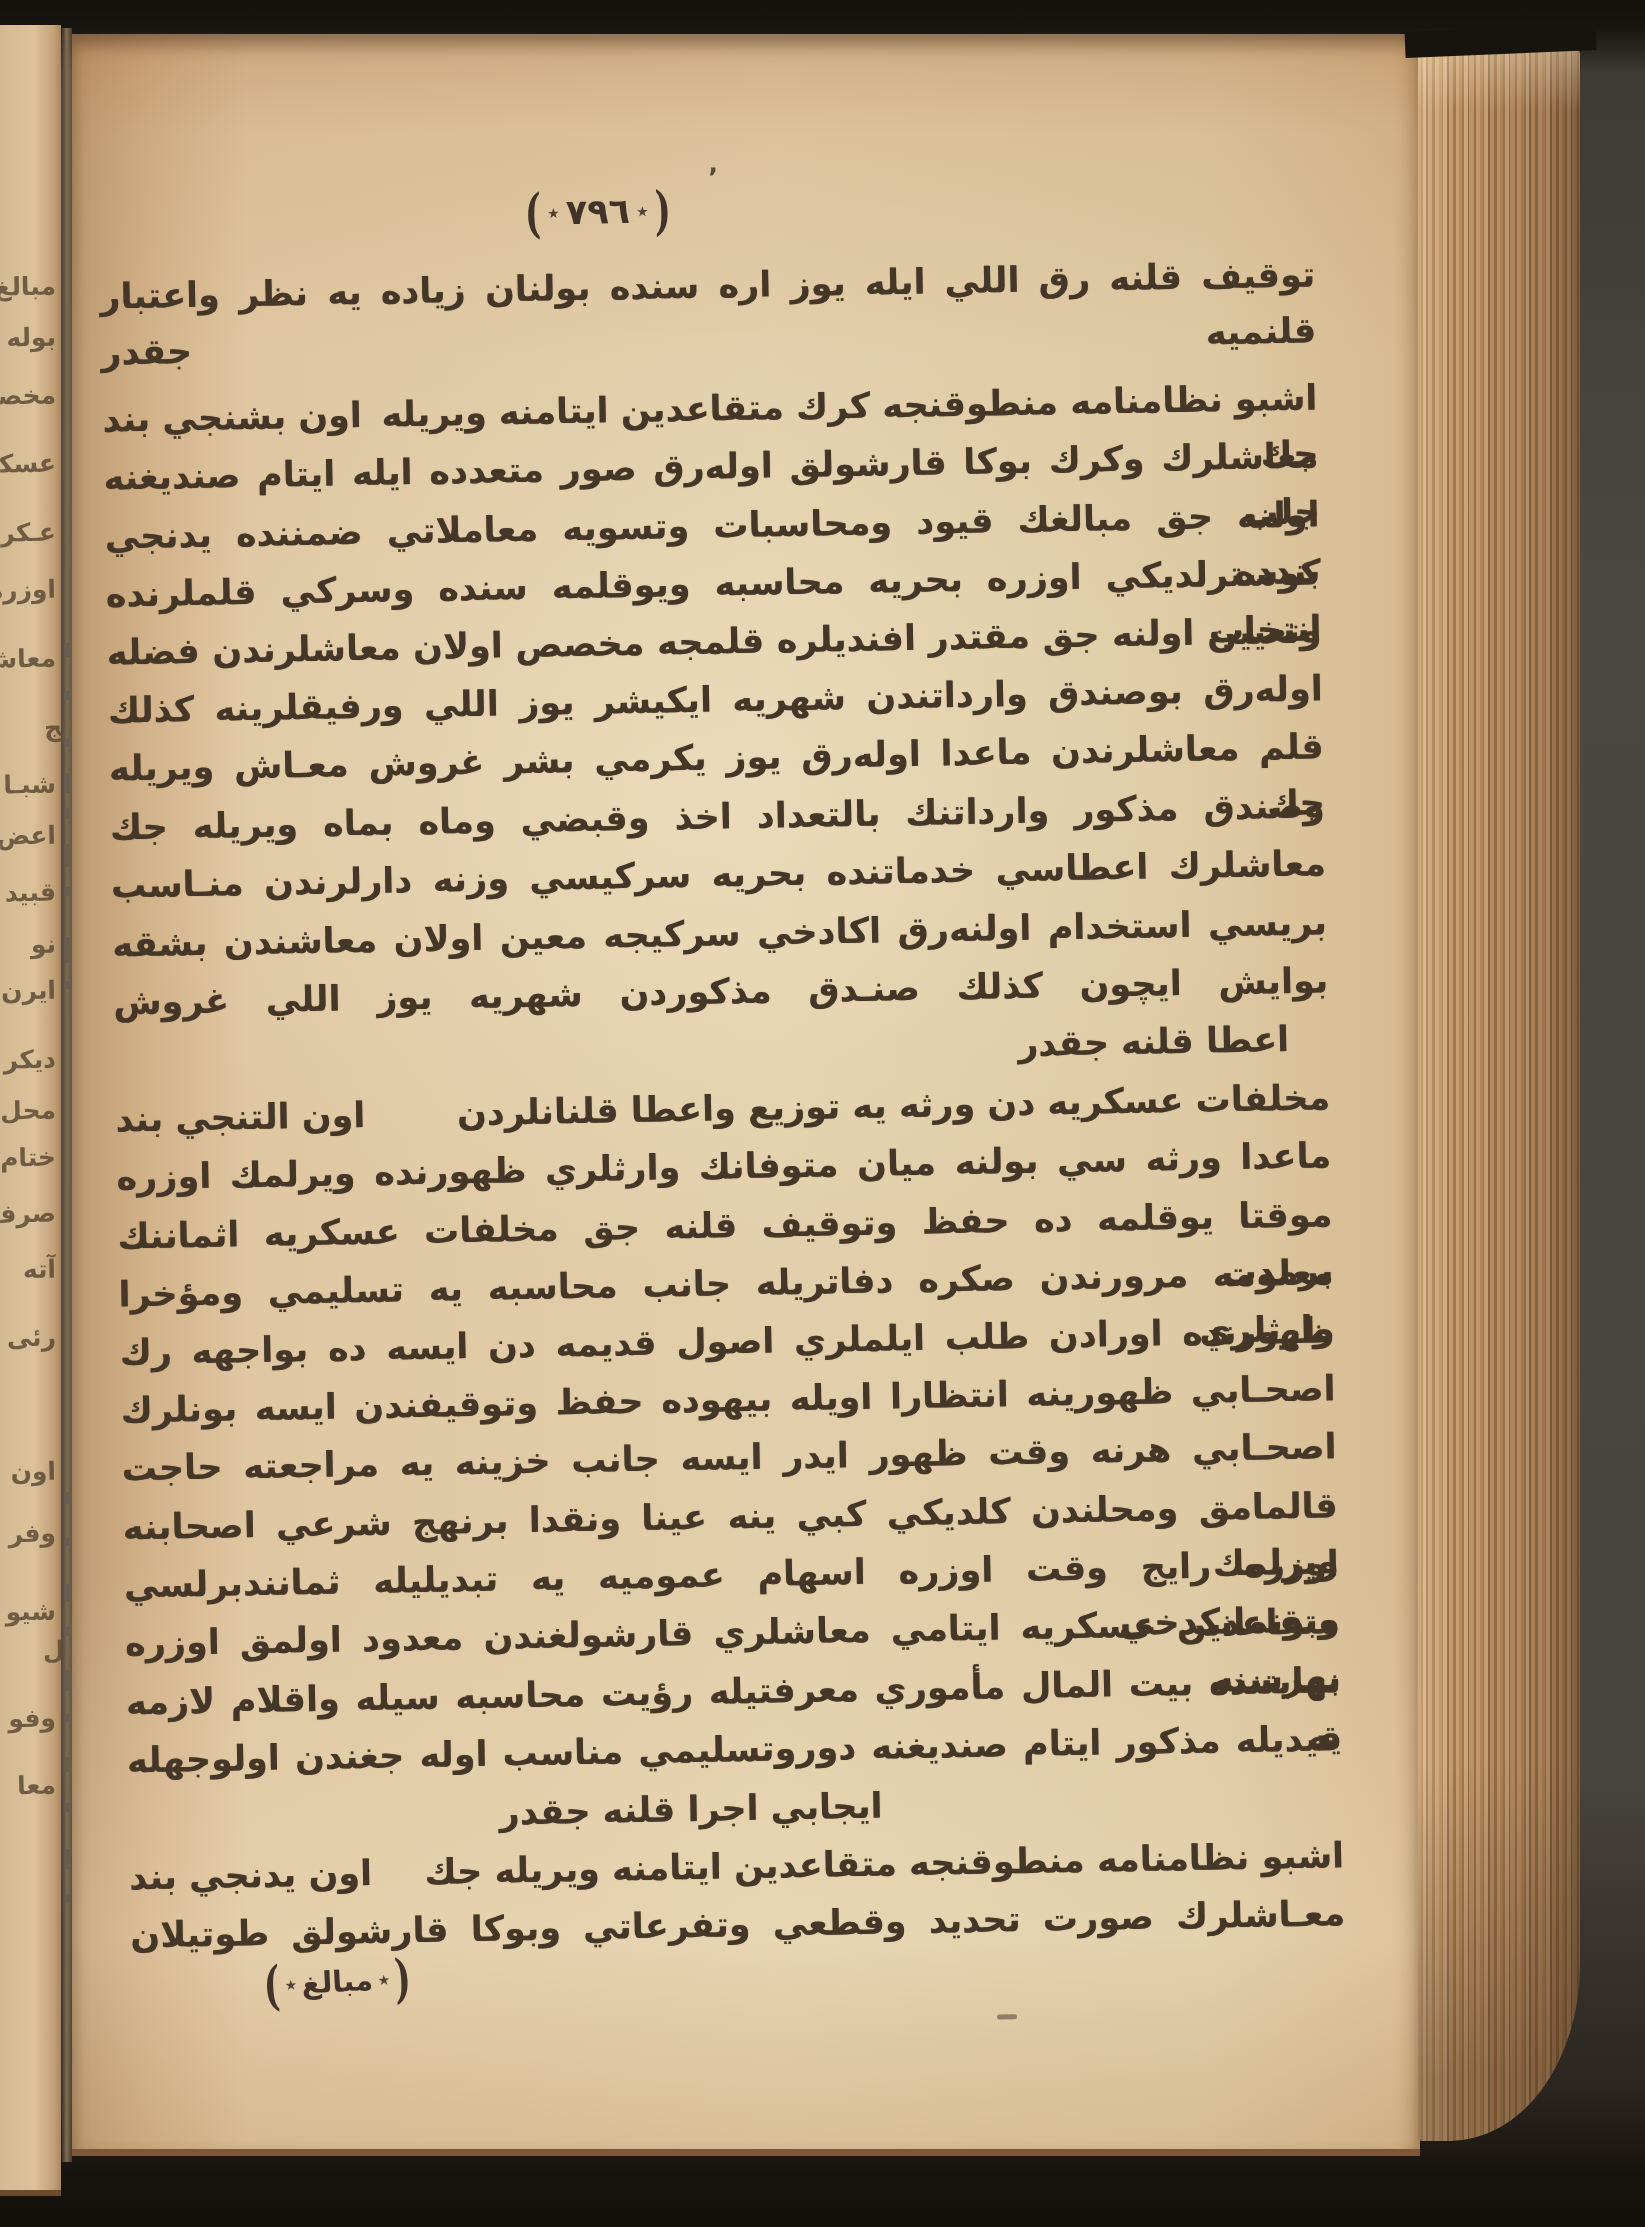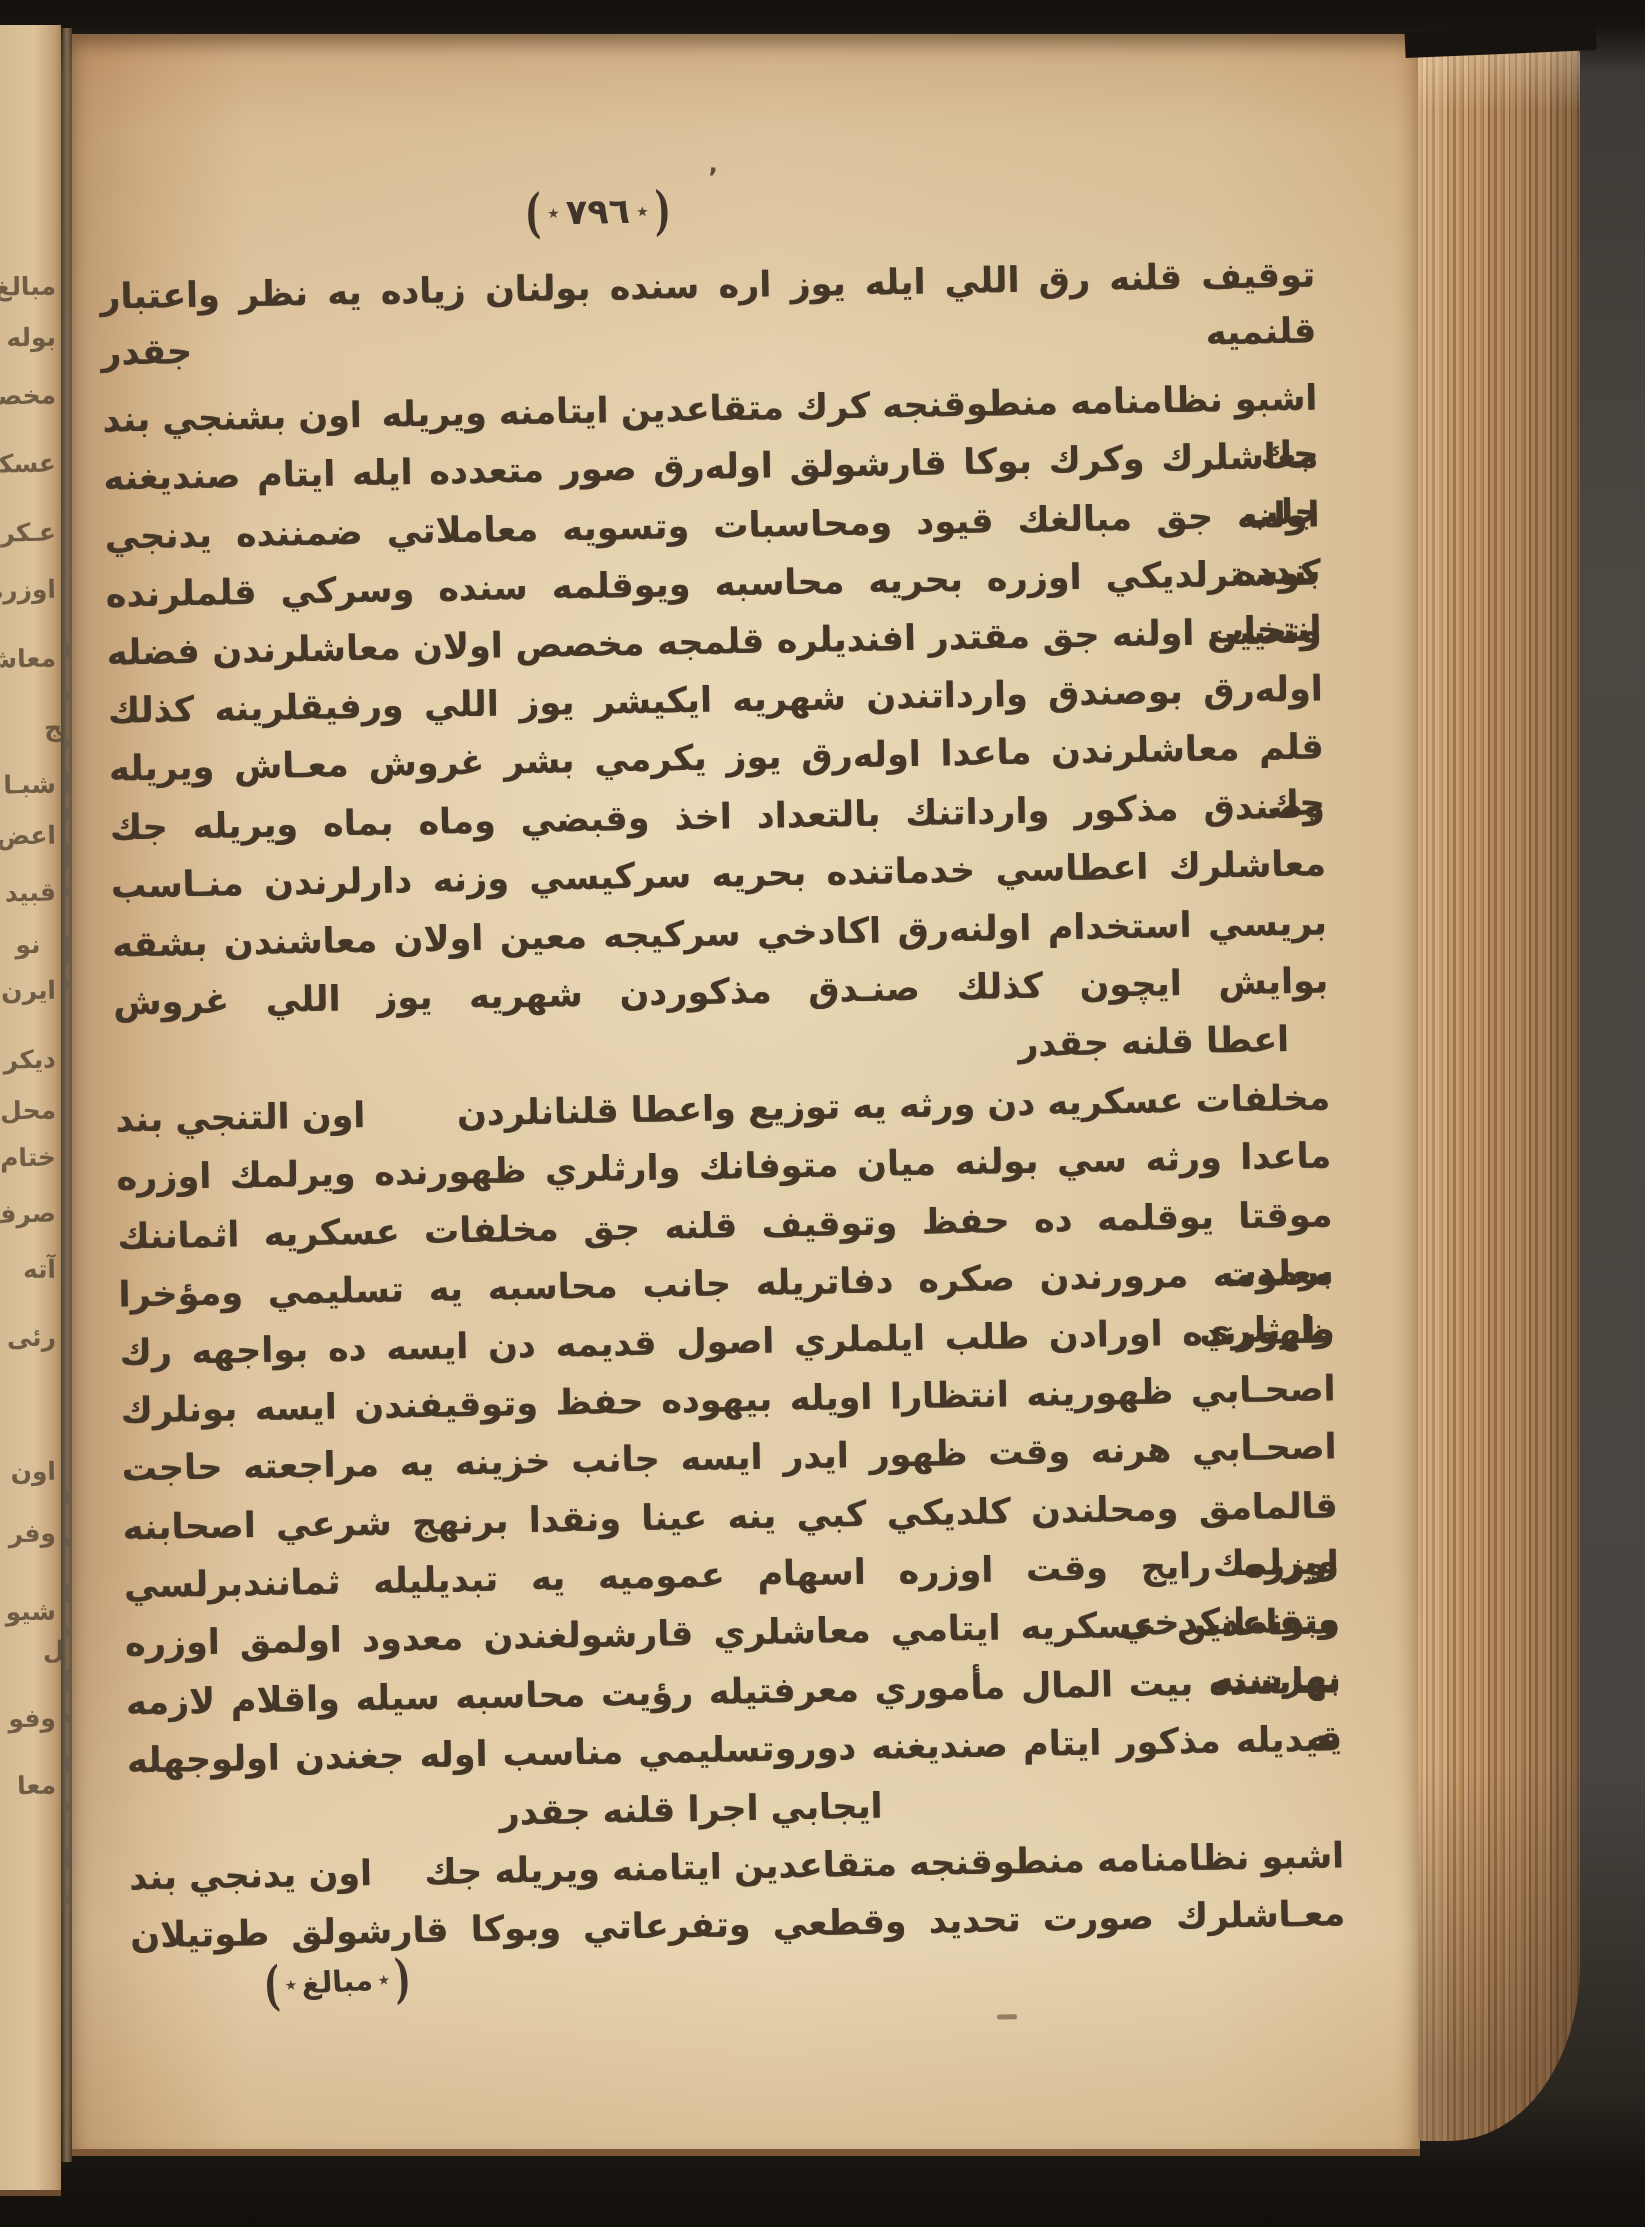--- a/index.html
+++ b/index.html
@@ -93,21 +93,21 @@
       <div class="fragment" style="top: 295px;">بوله</div>
       <div class="fragment" style="top: 353px;">مخصو</div>
       <div class="fragment" style="top: 421px;">عسكر</div>
       <div class="fragment" style="top: 490px;">عـكر</div>
       <div class="fragment" style="top: 547px;">اوزره</div>
       <div class="fragment" style="top: 616px;">معاش</div>
       <div class="fragment" style="top: 685px; margin-left: 32px;">نهج</div>
       <div class="fragment" style="top: 742px;">شبـا</div>
       <div class="fragment" style="top: 793px;">اعض</div>
       <div class="fragment" style="top: 850px;">قبيد</div>
-      <div class="fragment" style="top: 902px; text-align: center;">نو</div>
+      <div class="fragment" style="top: 902px;">نو</div>
       <div class="fragment" style="top: 948px;">ايرن</div>
       <div class="fragment" style="top: 1005px; margin-top: 12px;">ديكر</div>
       <div class="fragment" style="top: 1068px;">محل</div>
       <div class="fragment" style="top: 1115px;">ختام</div>
       <div class="fragment" style="top: 1171px;">صرف</div>
       <div class="fragment" style="top: 1227px;">آته</div>
       <div class="fragment" style="top: 1295px; text-align: right;">رئى</div>
       <div class="fragment" style="top: 1429px;">اون</div>
       <div class="fragment" style="top: 1491px; text-align: right;">وفر</div>
       <div class="fragment" style="top: 1553px; margin-top: 16px;">شيو</div>

